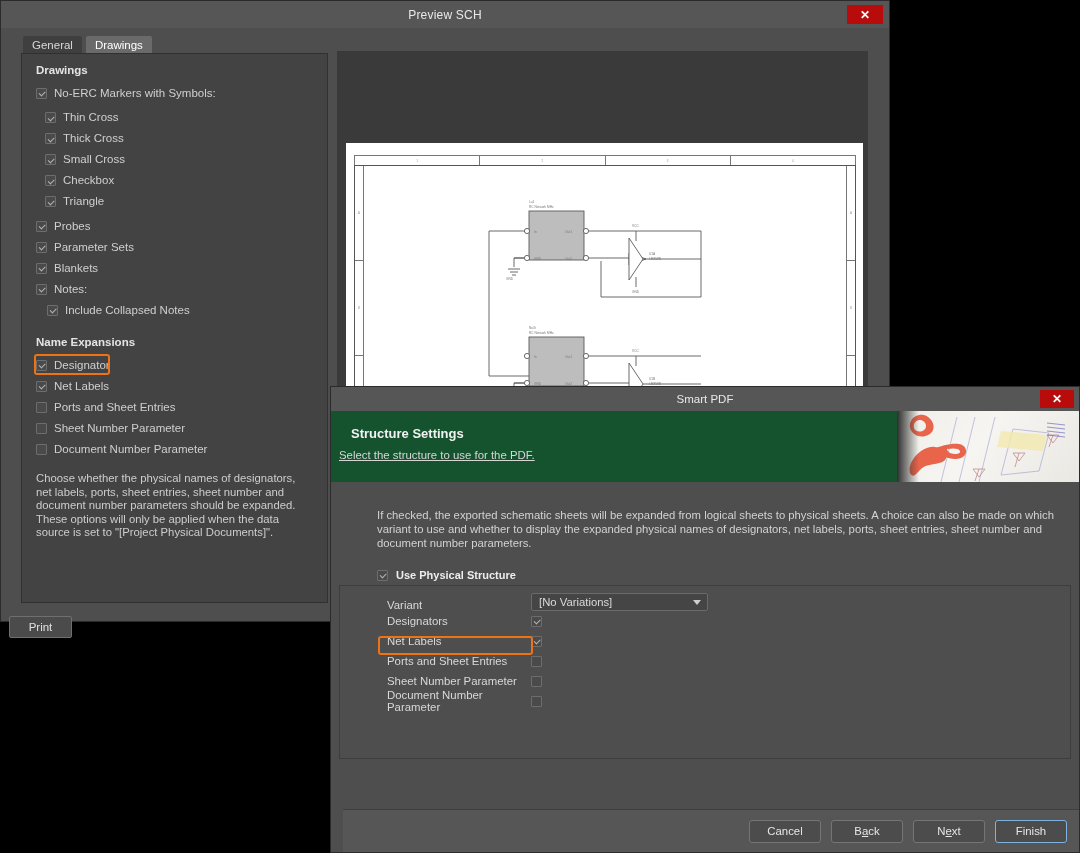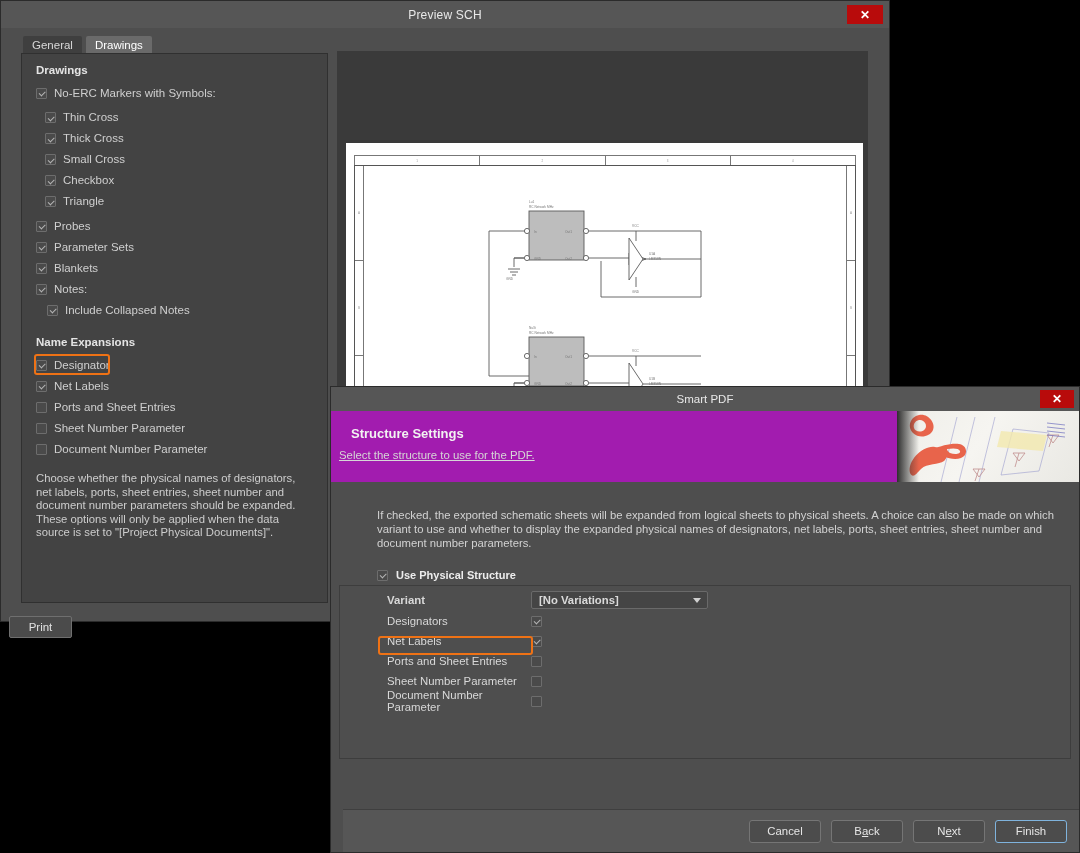--- a/index.html
+++ b/index.html
@@ -139,21 +139,21 @@
     background: #4e4e4e; border: 1px solid #2b2b2b;
   }
   .pdf-title {
     position: relative; height: 24px; background: #565656;
     display: flex; align-items: center; justify-content: center;
   }
   .pdf-title .title { font-size: 11.5px; color: #e8e8e8; }
   .pdf-title .closebtn { top: 3px; right: 5px; }
 
   .pdf-banner {
-    position: relative; height: 71px; background: #a21caf; overflow: hidden;
+    position: relative; height: 71px; background: #14532d; overflow: hidden;
   }
   .pdf-banner .bn-title {
     position: absolute; left: 20px; top: 15px;
     font-size: 13px; font-weight: bold; color: #f2f2f2;
   }
   .pdf-banner .bn-sub {
     position: absolute; left: 8px; top: 38px;
     font-size: 11.4px; color: #d6d6d6; text-decoration: underline;
   }
   .bn-art {
@@ -176,23 +176,22 @@
   }
   .group-body { padding: 12px 0 0 30px; }
   .group-body .note {
     font-size: 11.3px; color: #d2d2d2; line-height: 14px; width: 680px;
   }
   .phys-row { display: flex; align-items: center; margin-top: 19px; }
   .phys-row .cbx { margin-right: 8px; }
   .phys-row .opt-label { font-size: 11px; color: #ededed; font-weight: bold; }
 
   .field-row {
-    display: flex; align-items: center; height: 22px; margin-top: 8px;
+    display: flex; align-items: flex-end; height: 22px; margin-top: 8px;
     padding-left: 10px;
-    font-weight: bold;
   }
   .field-row .fl {
     width: 144px; font-size: 11.4px; color: #d8d8d8;
   }
   .combo {
     width: 177px; height: 18px; background: #454545;
     border: 1px solid #6a6a6a; border-radius: 2px;
     display: flex; align-items: center; justify-content: space-between;
     padding: 0 4px 0 7px; cursor: pointer;
   }

